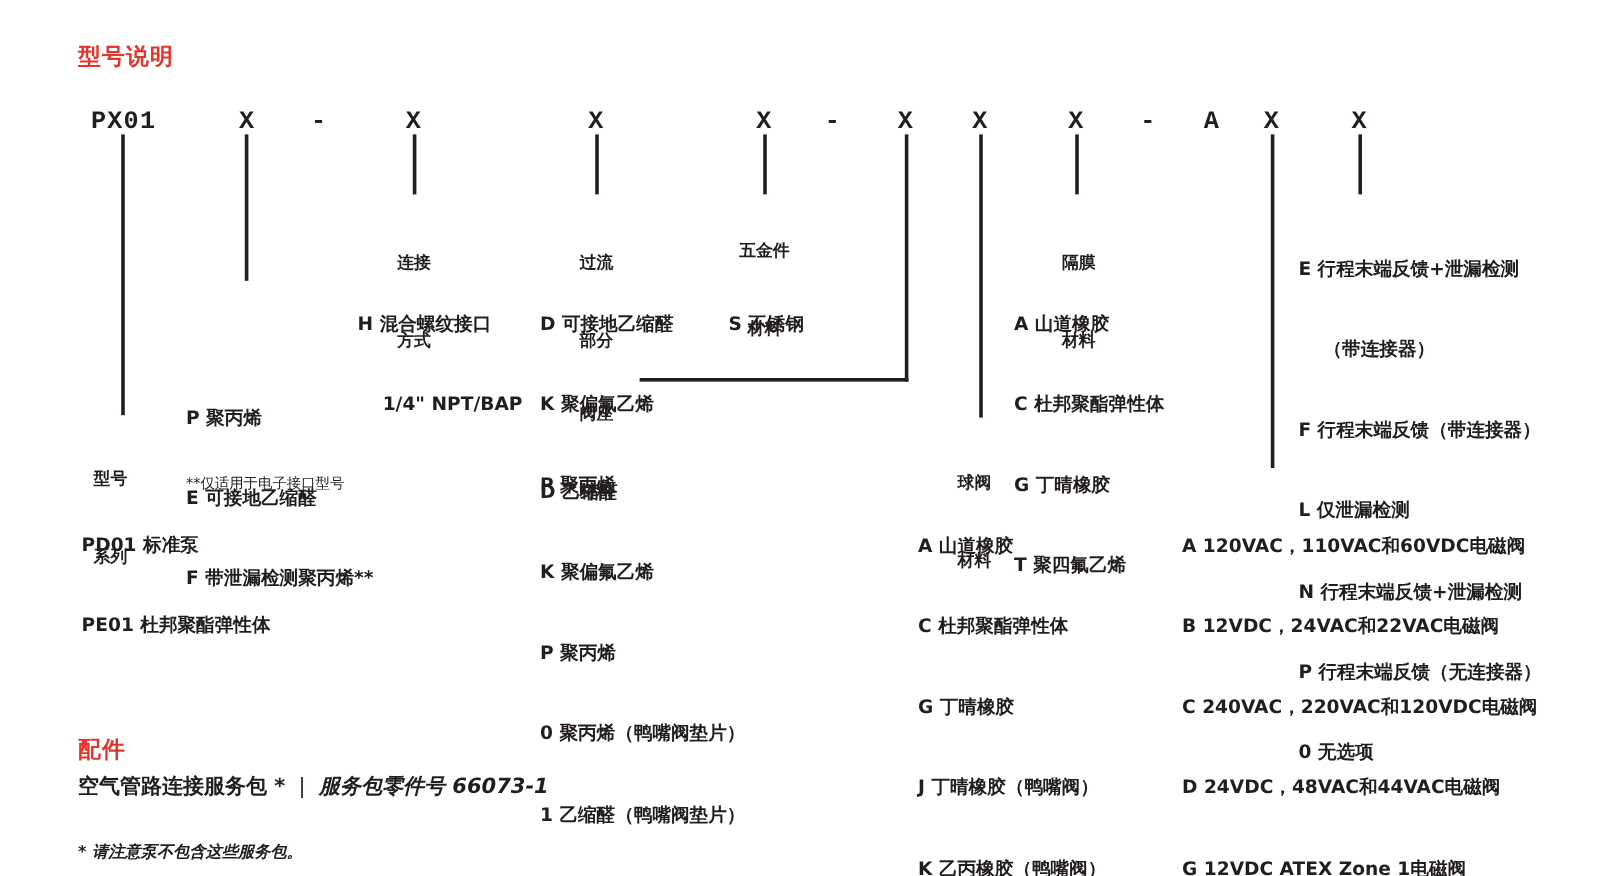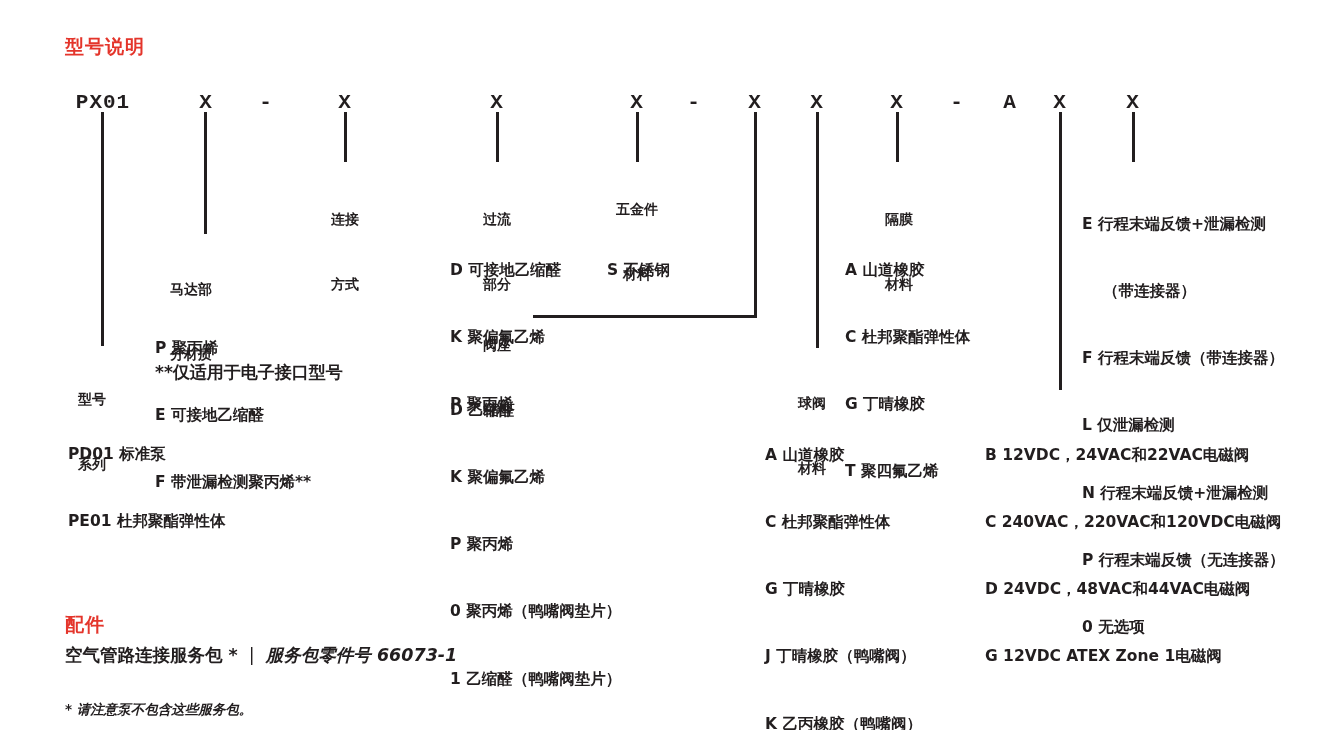--- a/index.html
+++ b/index.html
@@ -22,21 +22,21 @@
   .sec-label {
     position: absolute; font-size: 14px; font-weight: bold;
     line-height: 21.5px; white-space: pre;
   }
   .centered { transform: translateX(-50%); text-align: center; }
   .opts {
     position: absolute; font-size: 15.5px; font-weight: bold;
     line-height: 22.4px; white-space: pre;
   }
   .note-small {
-    position: absolute; font-size: 17px; font-weight: bold; white-space: pre;
+    position: absolute; font-size: 12px; font-weight: normal; white-space: pre; margin-top: 34px;
   }
   .acc-heading {
     position: absolute; left: 65px; top: 612px;
     font-size: 19px; font-weight: bold; color: #e4352b; letter-spacing: 1px;
   }
   .acc-line {
     position: absolute; left: 65px; top: 643px;
     font-size: 17.5px; font-weight: bold; text-align: right;
   }
   .acc-sep { font-weight: normal; padding: 0 5px; }
@@ -82,34 +82,34 @@
 
   <div class="sec-label" style="left:78px;top:346px">
     <div>型号</div>
     <div>系列</div>
   </div>
   <div class="opts" style="left:68px;top:398px">
     <div>PD01 标准泵</div>
     <div>PE01 杜邦聚酯弹性体</div>
   </div>
 
-  <div class="sec-label" style="left:170px;top:236px">
-    <div>马达部</div>
-    <div>分材质</div>
-  </div>
   <div class="opts" style="left:155px;top:292px">
     <div>P 聚丙烯</div>
     <div>E 可接地乙缩醛</div>
     <div>F 带泄漏检测聚丙烯**</div>
   </div>
   <div class="note-small" style="left:155px;top:361px">**仅适用于电子接口型号</div>
 
   <div class="sec-label centered" style="left:345px;top:166px">
     <div>连接</div>
     <div>方式</div>
+  </div>
+  <div class="opts" style="left:298px;top:214px">
+    <div>H 混合螺纹接口</div>
+    <div>　 1/4" NPT/BAP</div>
   </div>
 
   <div class="sec-label centered" style="left:497px;top:166px">
     <div>过流</div>
     <div>部分</div>
   </div>
   <div class="opts" style="left:450px;top:214px">
     <div>D 可接地乙缩醛</div>
     <div>K 聚偏氟乙烯</div>
     <div>P 聚丙烯</div>
@@ -156,20 +156,21 @@
     <div>材料</div>
   </div>
   <div class="opts" style="left:845px;top:214px">
     <div>A 山道橡胶</div>
     <div>C 杜邦聚酯弹性体</div>
     <div>G 丁晴橡胶</div>
     <div>T 聚四氟乙烯</div>
   </div>
 
   <div class="opts" style="left:985px;top:399px">
+    <div>A 120VAC，110VAC和60VDC电磁阀</div>
     <div>B 12VDC，24VAC和22VAC电磁阀</div>
     <div>C 240VAC，220VAC和120VDC电磁阀</div>
     <div>D 24VDC，48VAC和44VAC电磁阀</div>
     <div>G 12VDC ATEX Zone 1电磁阀</div>
     
     
     
     
   </div>
 

